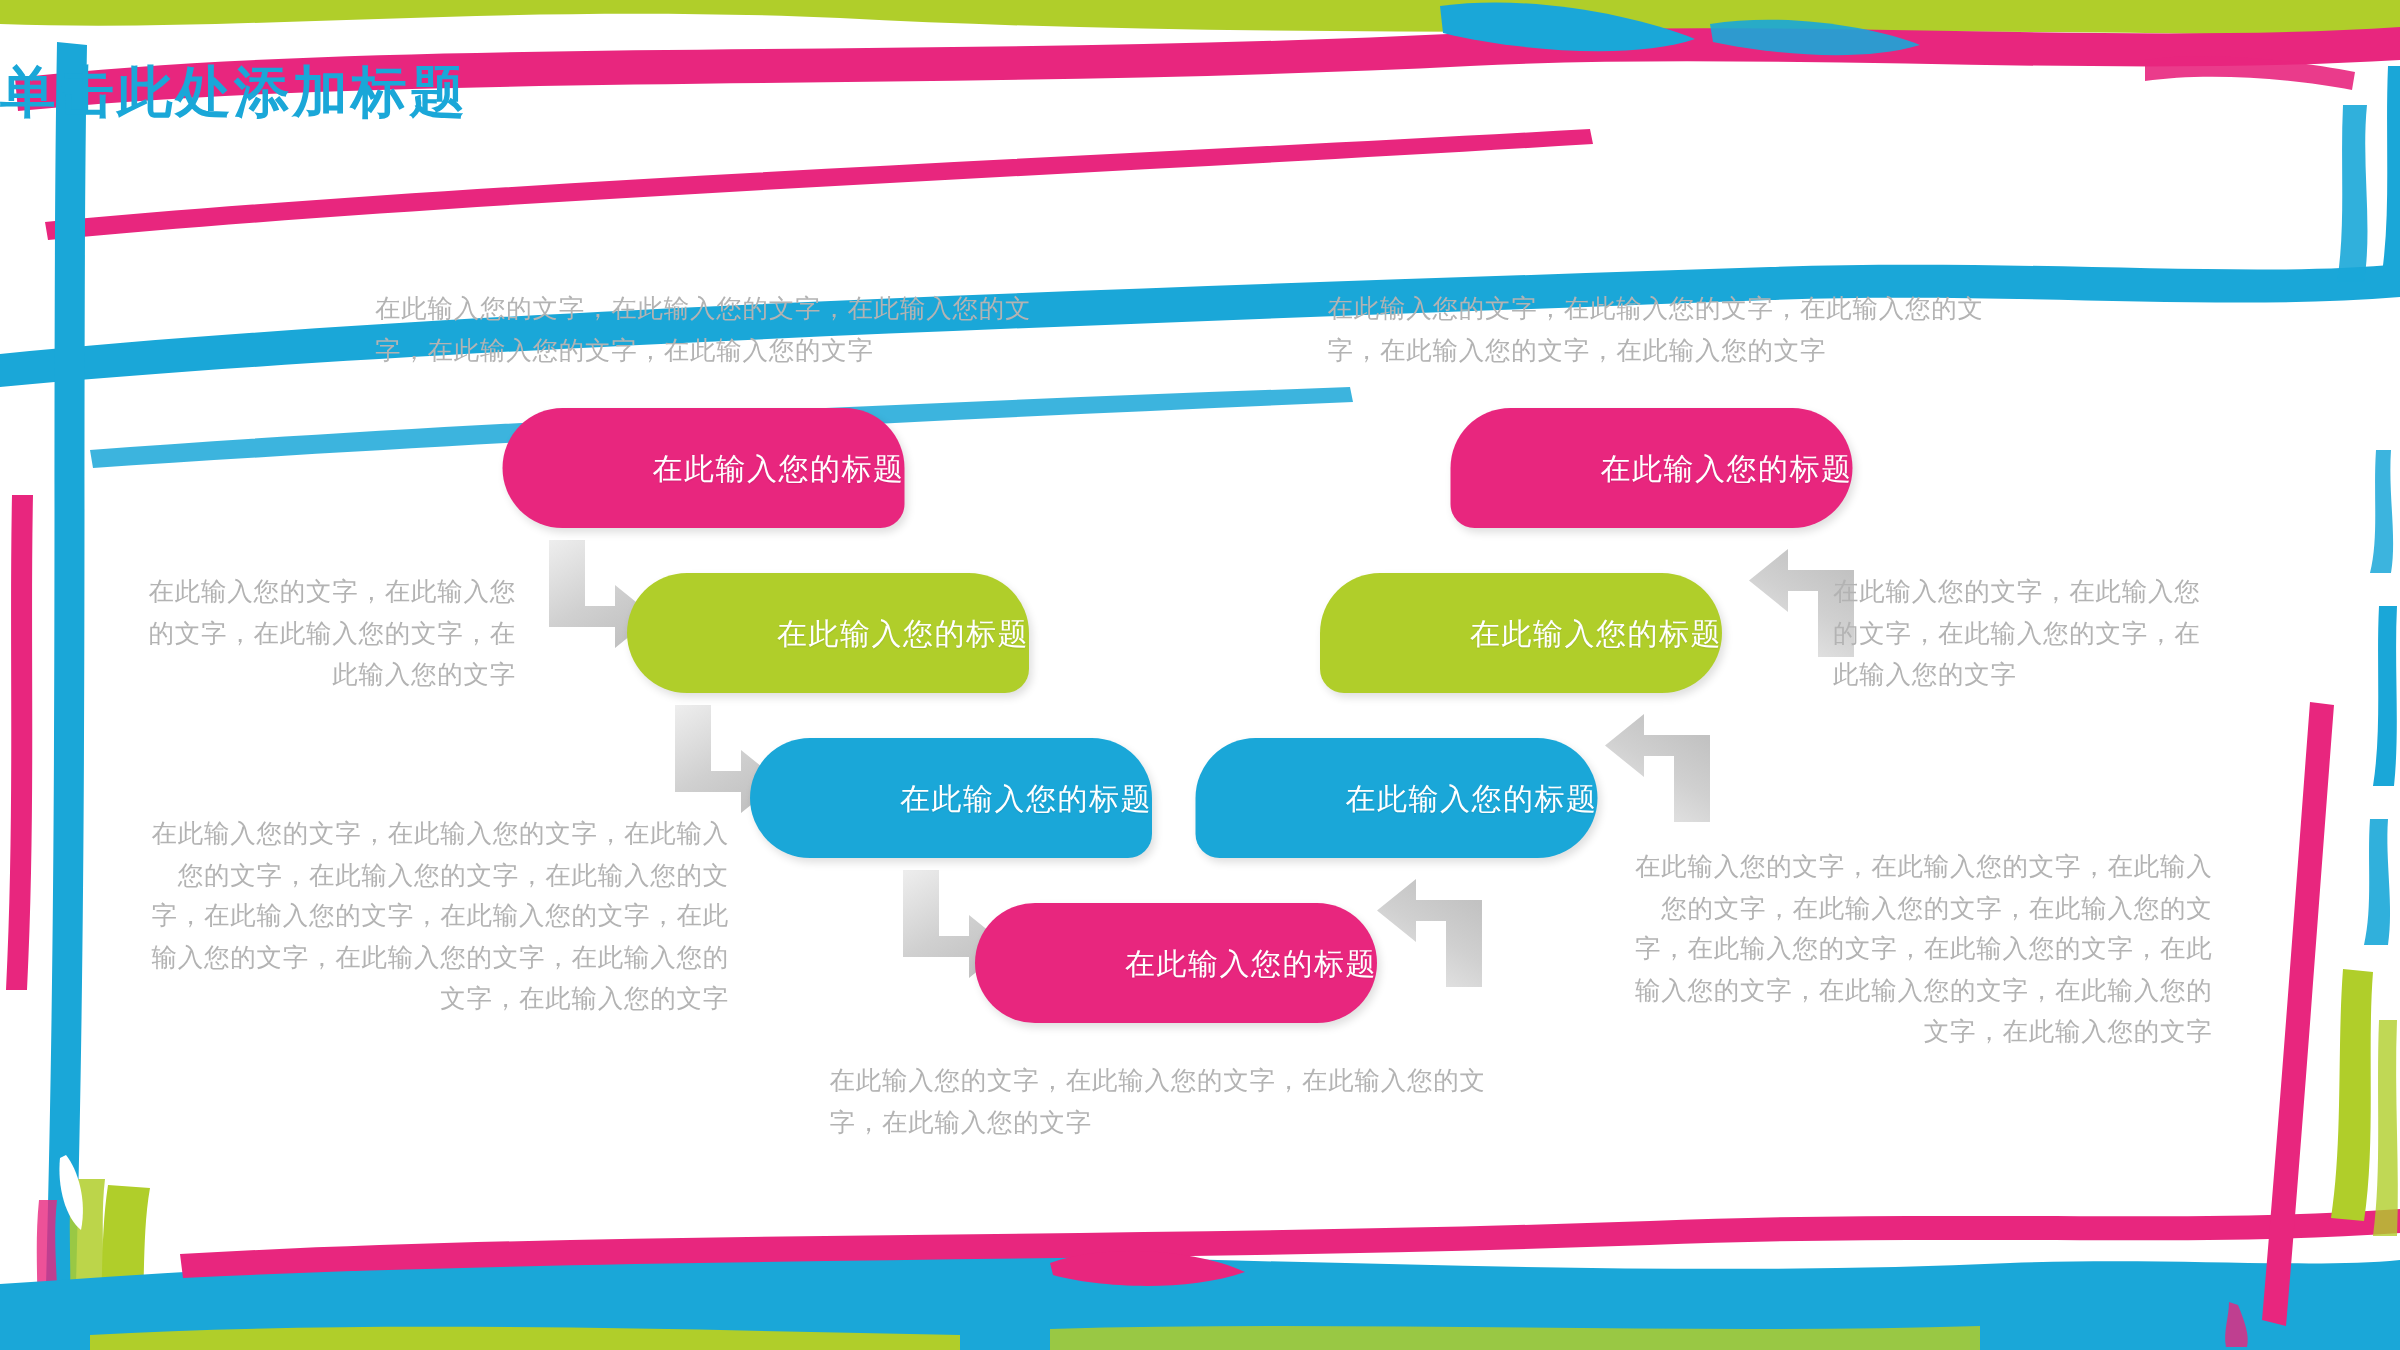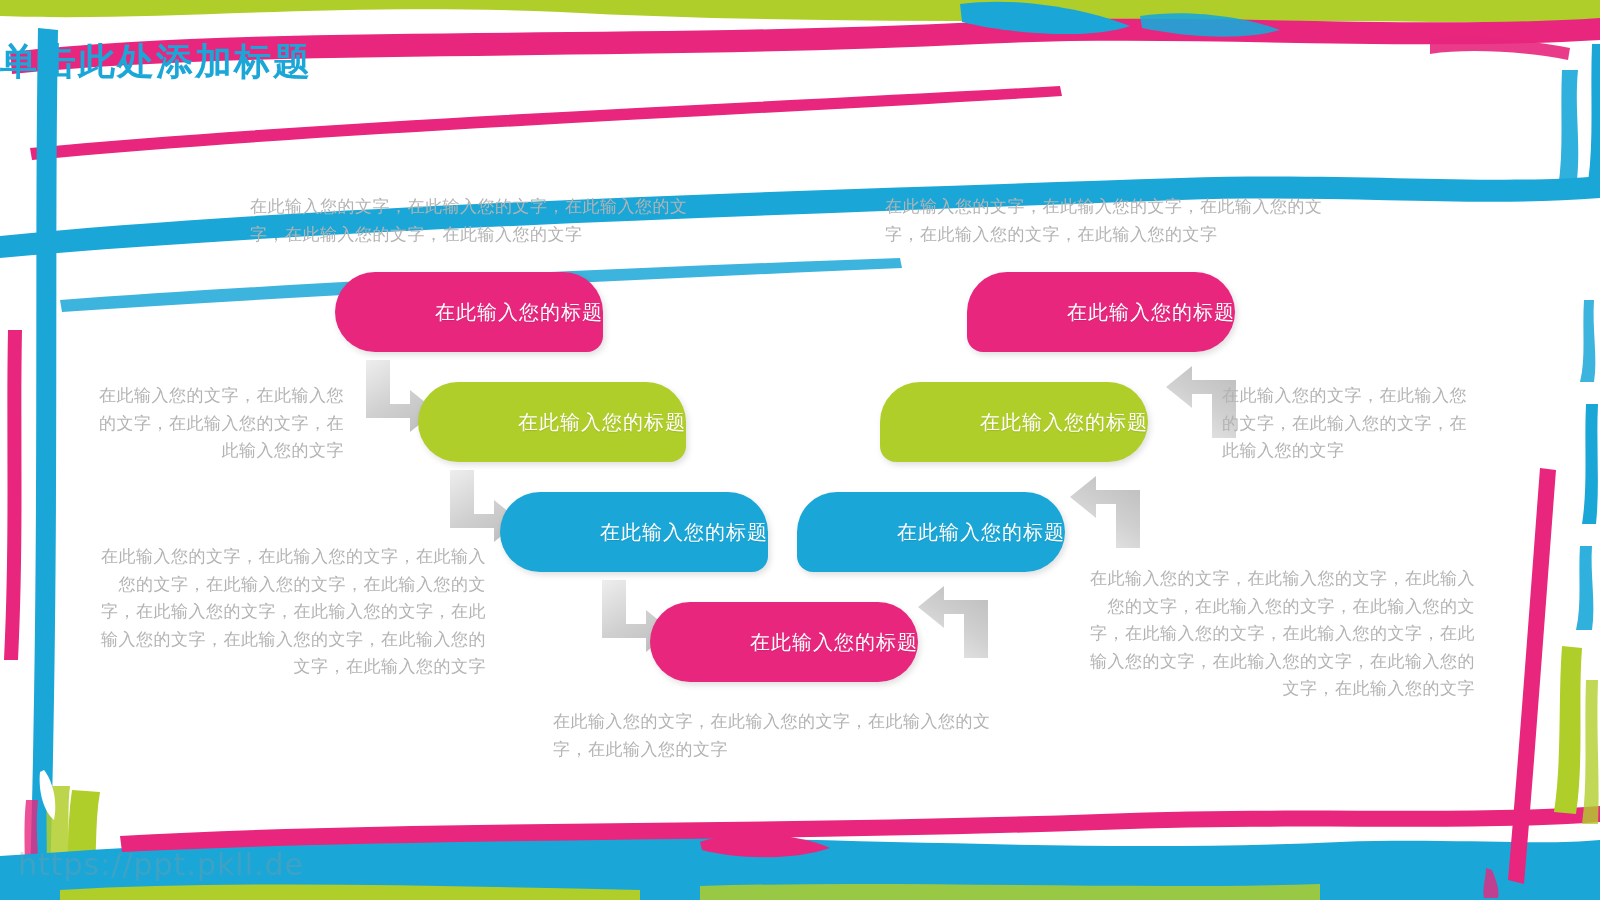--- a/index.html
+++ b/index.html
@@ -253,15 +253,14 @@
   <div class="para ta-r" style="left:96px; top:382px; width:248px;">在此输入您的文字，在此输入您的文字，在此输入您的文字，在此输入您的文字</div>
 
   <div class="para ta-l" style="left:1222px; top:382px; width:250px;">在此输入您的文字，在此输入您的文字，在此输入您的文字，在此输入您的文字</div>
 
   <div class="para ta-r" style="left:96px; top:543px; width:390px;">在此输入您的文字，在此输入您的文字，在此输入您的文字，在此输入您的文字，在此输入您的文字，在此输入您的文字，在此输入您的文字，在此输入您的文字，在此输入您的文字，在此输入您的文字，在此输入您的文字</div>
 
   <div class="para ta-r" style="left:1090px; top:565px; width:385px;">在此输入您的文字，在此输入您的文字，在此输入您的文字，在此输入您的文字，在此输入您的文字，在此输入您的文字，在此输入您的文字，在此输入您的文字，在此输入您的文字，在此输入您的文字，在此输入您的文字</div>
 
   <div class="para ta-c" style="left:553px; top:708px; width:465px;">在此输入您的文字，在此输入您的文字，在此输入您的文字，在此输入您的文字</div>
 
-  <div class="watermark">https://ppt.pkll.de</div>
 
 </div>
 
 </body></html>

